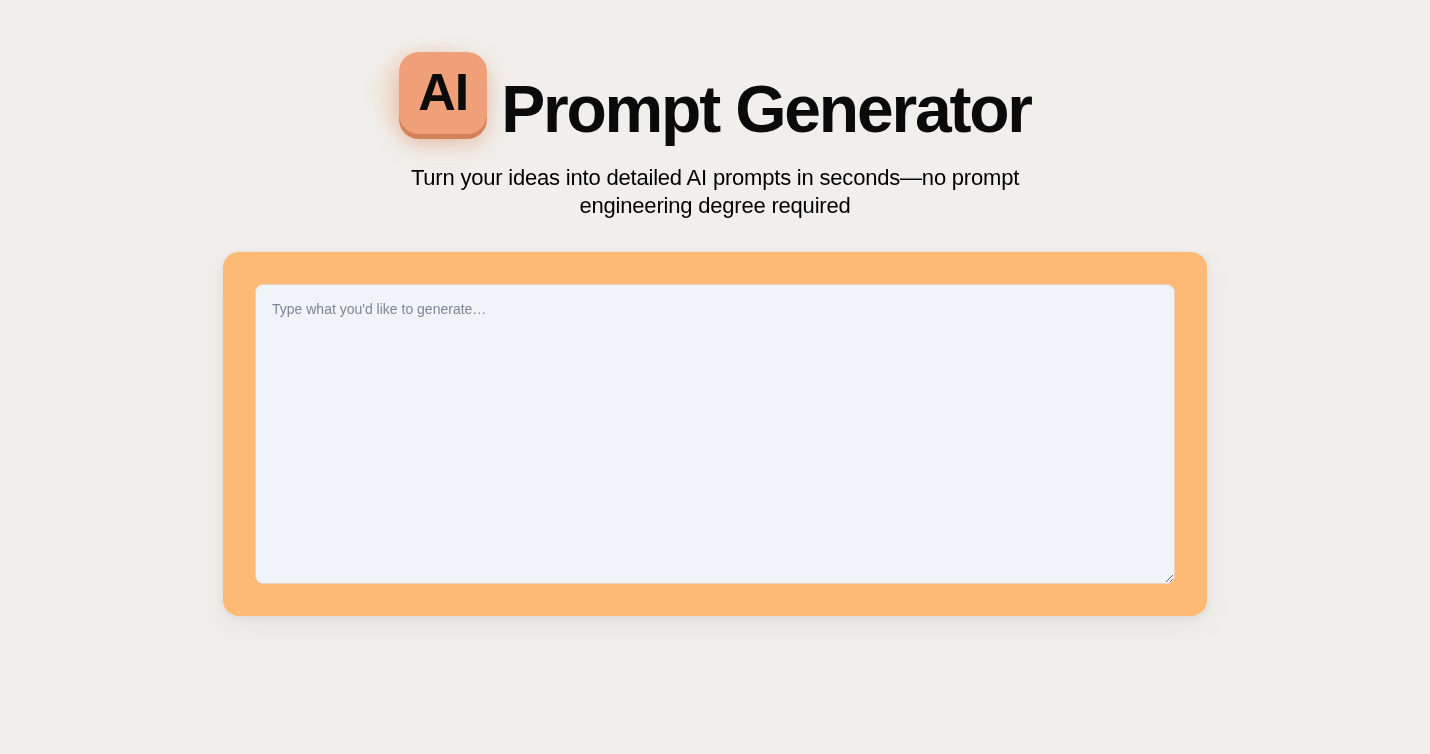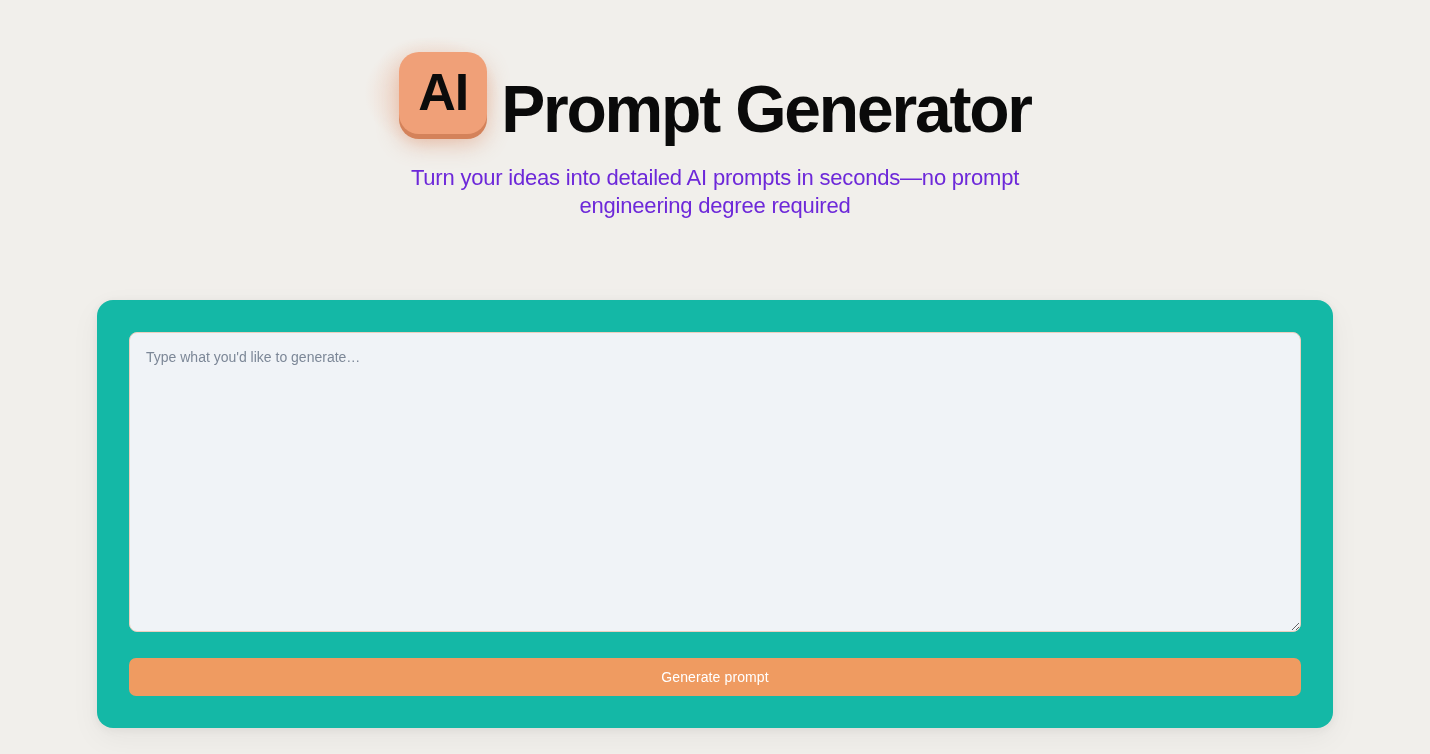--- a/index.html
+++ b/index.html
@@ -84,33 +84,33 @@
     font-size: 66px;
     font-weight: 700;
     letter-spacing: -2.2px;
     color: #0a0a0a;
     line-height: 1;
     white-space: nowrap;
     margin-top: 32px;
   }
 
   .subtitle {
-    margin: 22px auto 2px;
+    margin: 22px auto 10px;
     max-width: 710px;
     font-size: 22px;
     line-height: 1.28;
-    color: #6d28d9;
+    color: #000000;
     letter-spacing: -0.2px;
   }
 
   
   .card {
-    margin-top: 78px;
-    width: 1236px;
-    background: #14b8a6;
+    margin-top: 22px;
+    width: 984px;
+    background: #fdba74;
     border-radius: 16px;
     padding: 32px;
     box-shadow: 0 2px 10px rgba(40,35,30,0.06), 0 10px 30px rgba(40,35,30,0.05);
   }
 
   .prompt-textarea {
     display: block;
     width: 100%;
     height: 300px;
     resize: vertical;
@@ -161,16 +161,15 @@
 
       <span class="title-text">Prompt Generator</span>
     </div>
 
     <p class="subtitle">Turn your ideas into detailed AI prompts in seconds—no prompt engineering degree required</p>
   </div>
 
   <div class="card">
     <textarea class="prompt-textarea" placeholder="Type what you'd like to generate…" style=""></textarea>
 
-    <button class="generate-btn">Generate prompt</button>
   </div>
 
 </div>
 
 </body></html>

